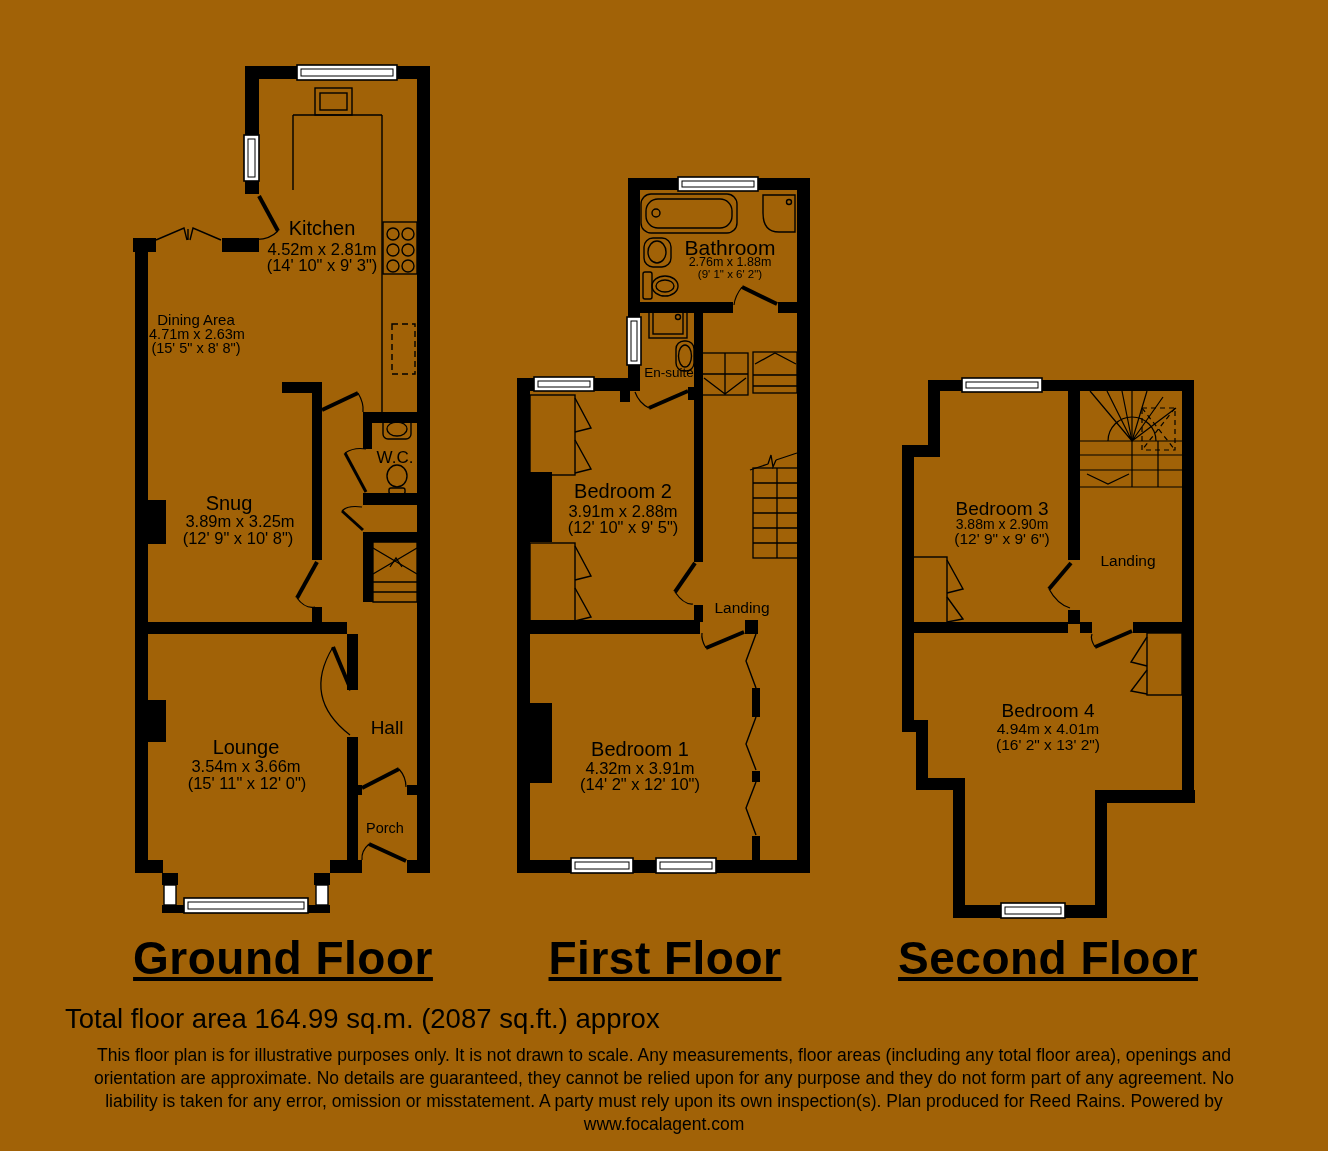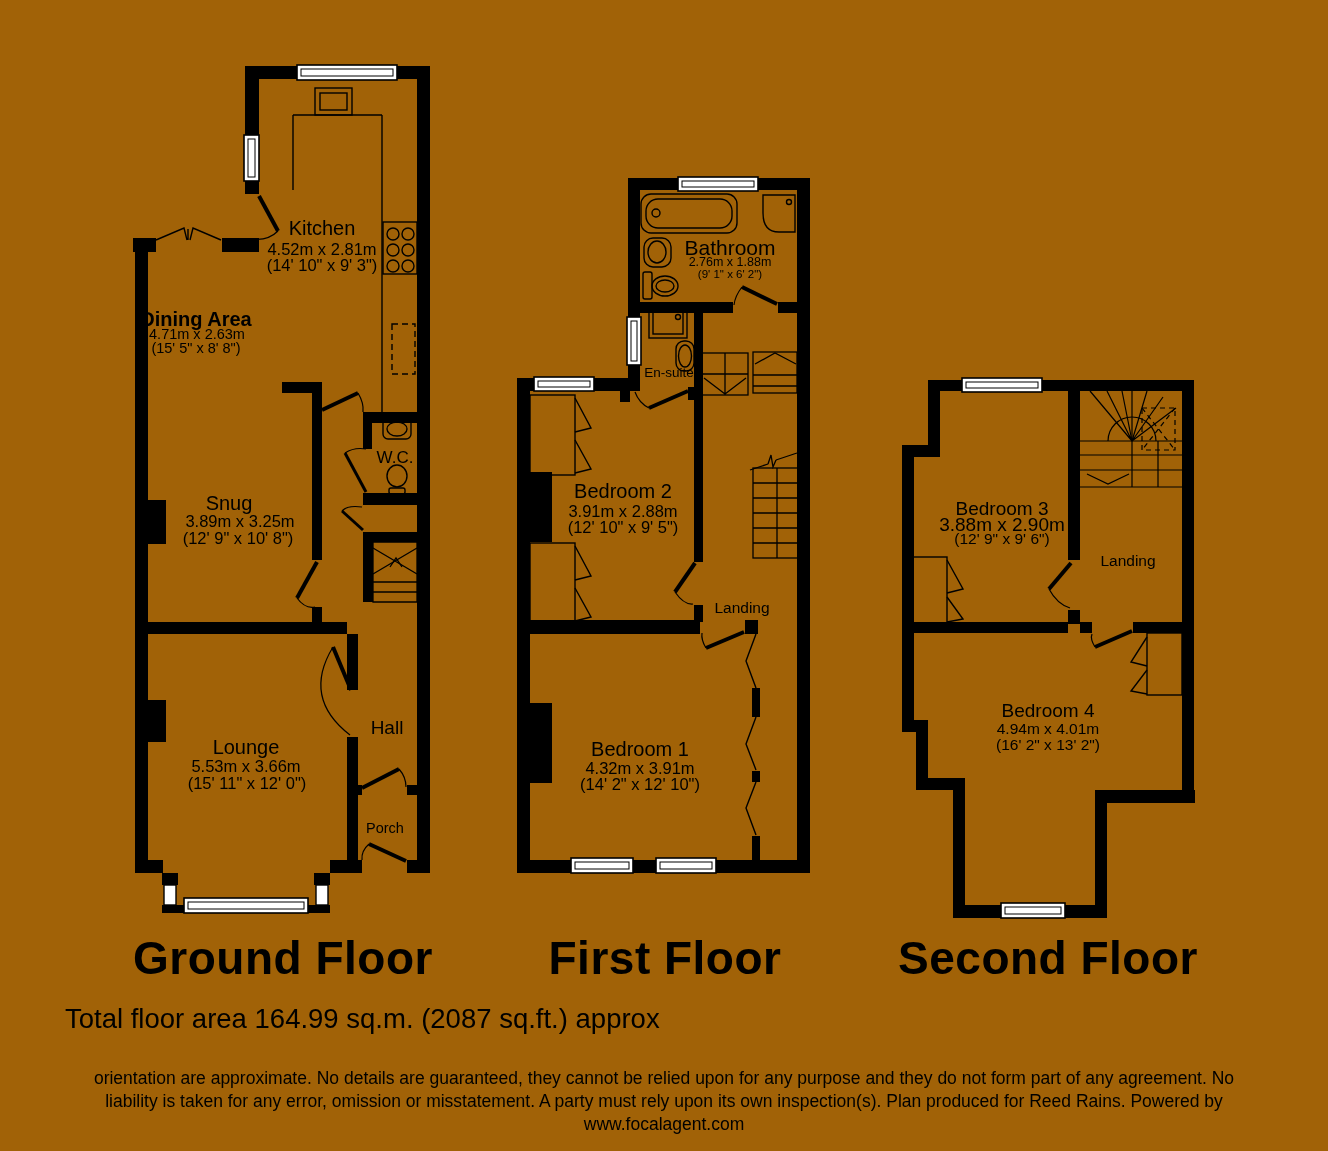--- a/index.html
+++ b/index.html
@@ -3,23 +3,23 @@
 <meta charset="utf-8">
 <style>
   html,body{margin:0;padding:0;background:#ffffff;}
   #canvas{position:relative;width:1328px;height:1151px;background:#a16207;overflow:hidden;
           font-family:"Liberation Sans",sans-serif;color:#000;}
   #plan-svg{position:absolute;left:0;top:0;}
   .lbl{position:absolute;transform:translate(-50%,-50%);white-space:nowrap;line-height:1;
        color:#000;text-align:center;}
   .room-name{font-size:20px;}
   .room-dim{font-size:16.5px;}
-  .small-name{font-size:20px;font-weight:bold;}
+  .small-name{font-size:15px;}
   .small-dim{font-size:14.5px;}
-  .floor-title{font-weight:bold;font-size:46px;letter-spacing:0.5px;}
+  .floor-title{font-weight:bold;font-size:46px;letter-spacing:0.5px;text-decoration:underline;}
   .total{position:absolute;left:65px;top:1003px;font-size:27.5px;}
   .disc{position:absolute;left:664px;transform:translateX(-50%);font-size:17.5px;white-space:nowrap;}
 </style>
 </head>
 <body>
 
 <div id="canvas">
 
 <svg id="plan-svg" width="1328" height="1151" viewBox="0 0 1328 1151">
   <g fill="#000" stroke="none">
@@ -348,21 +348,21 @@
 <div class="lbl small-dim" style="left:197px;top:334px">4.71m x 2.63m</div>
 <div class="lbl small-dim" style="left:196px;top:348px">(15' 5" x 8' 8")</div>
 
 <div class="lbl room-name" style="left:229px;top:503px">Snug</div>
 <div class="lbl room-dim" style="left:240px;top:521px">3.89m x 3.25m</div>
 <div class="lbl room-dim" style="left:238px;top:538px">(12' 9" x 10' 8")</div>
 
 <div class="lbl" style="left:395px;top:457px;font-size:17px">W.C.</div>
 
 <div class="lbl room-name" style="left:246px;top:747px">Lounge</div>
-<div class="lbl room-dim" style="left:246px;top:766px">5.53m x 3.66m</div>
+<div class="lbl room-dim" style="left:246px;top:766px">3.54m x 3.66m</div>
 <div class="lbl room-dim" style="left:247px;top:783px">(15' 11" x 12' 0")</div>
 
 <div class="lbl" style="left:387px;top:727px;font-size:19px">Hall</div>
 <div class="lbl" style="left:385px;top:828px;font-size:14.5px">Porch</div>
 
 <div class="lbl" style="left:730px;top:247px;font-size:21px">Bathroom</div>
 <div class="lbl" style="left:730px;top:262px;font-size:12.5px">2.76m x 1.88m</div>
 <div class="lbl" style="left:730px;top:275px;font-size:11.5px">(9' 1" x 6' 2")</div>
 
 <div class="lbl" style="left:669px;top:373px;font-size:13.5px">En-suite</div>
@@ -371,31 +371,32 @@
 <div class="lbl room-dim" style="left:623px;top:511px">3.91m x 2.88m</div>
 <div class="lbl room-dim" style="left:623px;top:527px">(12' 10" x 9' 5")</div>
 
 <div class="lbl" style="left:742px;top:608px;font-size:15.5px">Landing</div>
 
 <div class="lbl room-name" style="left:640px;top:749px">Bedroom 1</div>
 <div class="lbl room-dim" style="left:640px;top:768px">4.32m x 3.91m</div>
 <div class="lbl room-dim" style="left:640px;top:784px">(14' 2" x 12' 10")</div>
 
 <div class="lbl" style="left:1002px;top:508px;font-size:19px">Bedroom 3</div>
-<div class="lbl" style="left:1002px;top:524px;font-size:19px">3.88m x 2.90m</div>
+<div class="lbl" style="left:1002px;top:524px;font-size:14px">3.88m x 2.90m</div>
 <div class="lbl" style="left:1002px;top:539px;font-size:15.5px">(12' 9" x 9' 6")</div>
 
 <div class="lbl" style="left:1128px;top:561px;font-size:15.5px">Landing</div>
 
 <div class="lbl" style="left:1048px;top:710px;font-size:19px">Bedroom 4</div>
 <div class="lbl" style="left:1048px;top:729px;font-size:15.5px">4.94m x 4.01m</div>
 <div class="lbl" style="left:1048px;top:745px;font-size:15.5px">(16' 2" x 13' 2")</div>
 
 <div class="lbl floor-title" style="left:283px;top:958px">Ground Floor</div>
 <div class="lbl floor-title" style="left:1048px;top:958px">Second Floor</div>
 <div class="lbl floor-title" style="left:665px;top:958px">First Floor</div>
 
 <div class="total">Total floor area 164.99 sq.m. (2087 sq.ft.) approx</div>
+<div class="disc" style="top:1045px">This floor plan is for illustrative purposes only. It is not drawn to scale. Any measurements, floor areas (including any total floor area), openings and</div>
 <div class="disc" style="top:1068px">orientation are approximate. No details are guaranteed, they cannot be relied upon for any purpose and they do not form part of any agreement. No</div>
 <div class="disc" style="top:1091px">liability is taken for any error, omission or misstatement. A party must rely upon its own inspection(s). Plan produced for Reed Rains. Powered by</div>
 <div class="disc" style="top:1114px">www.focalagent.com</div>
 
 </div>
 
 </body></html>

